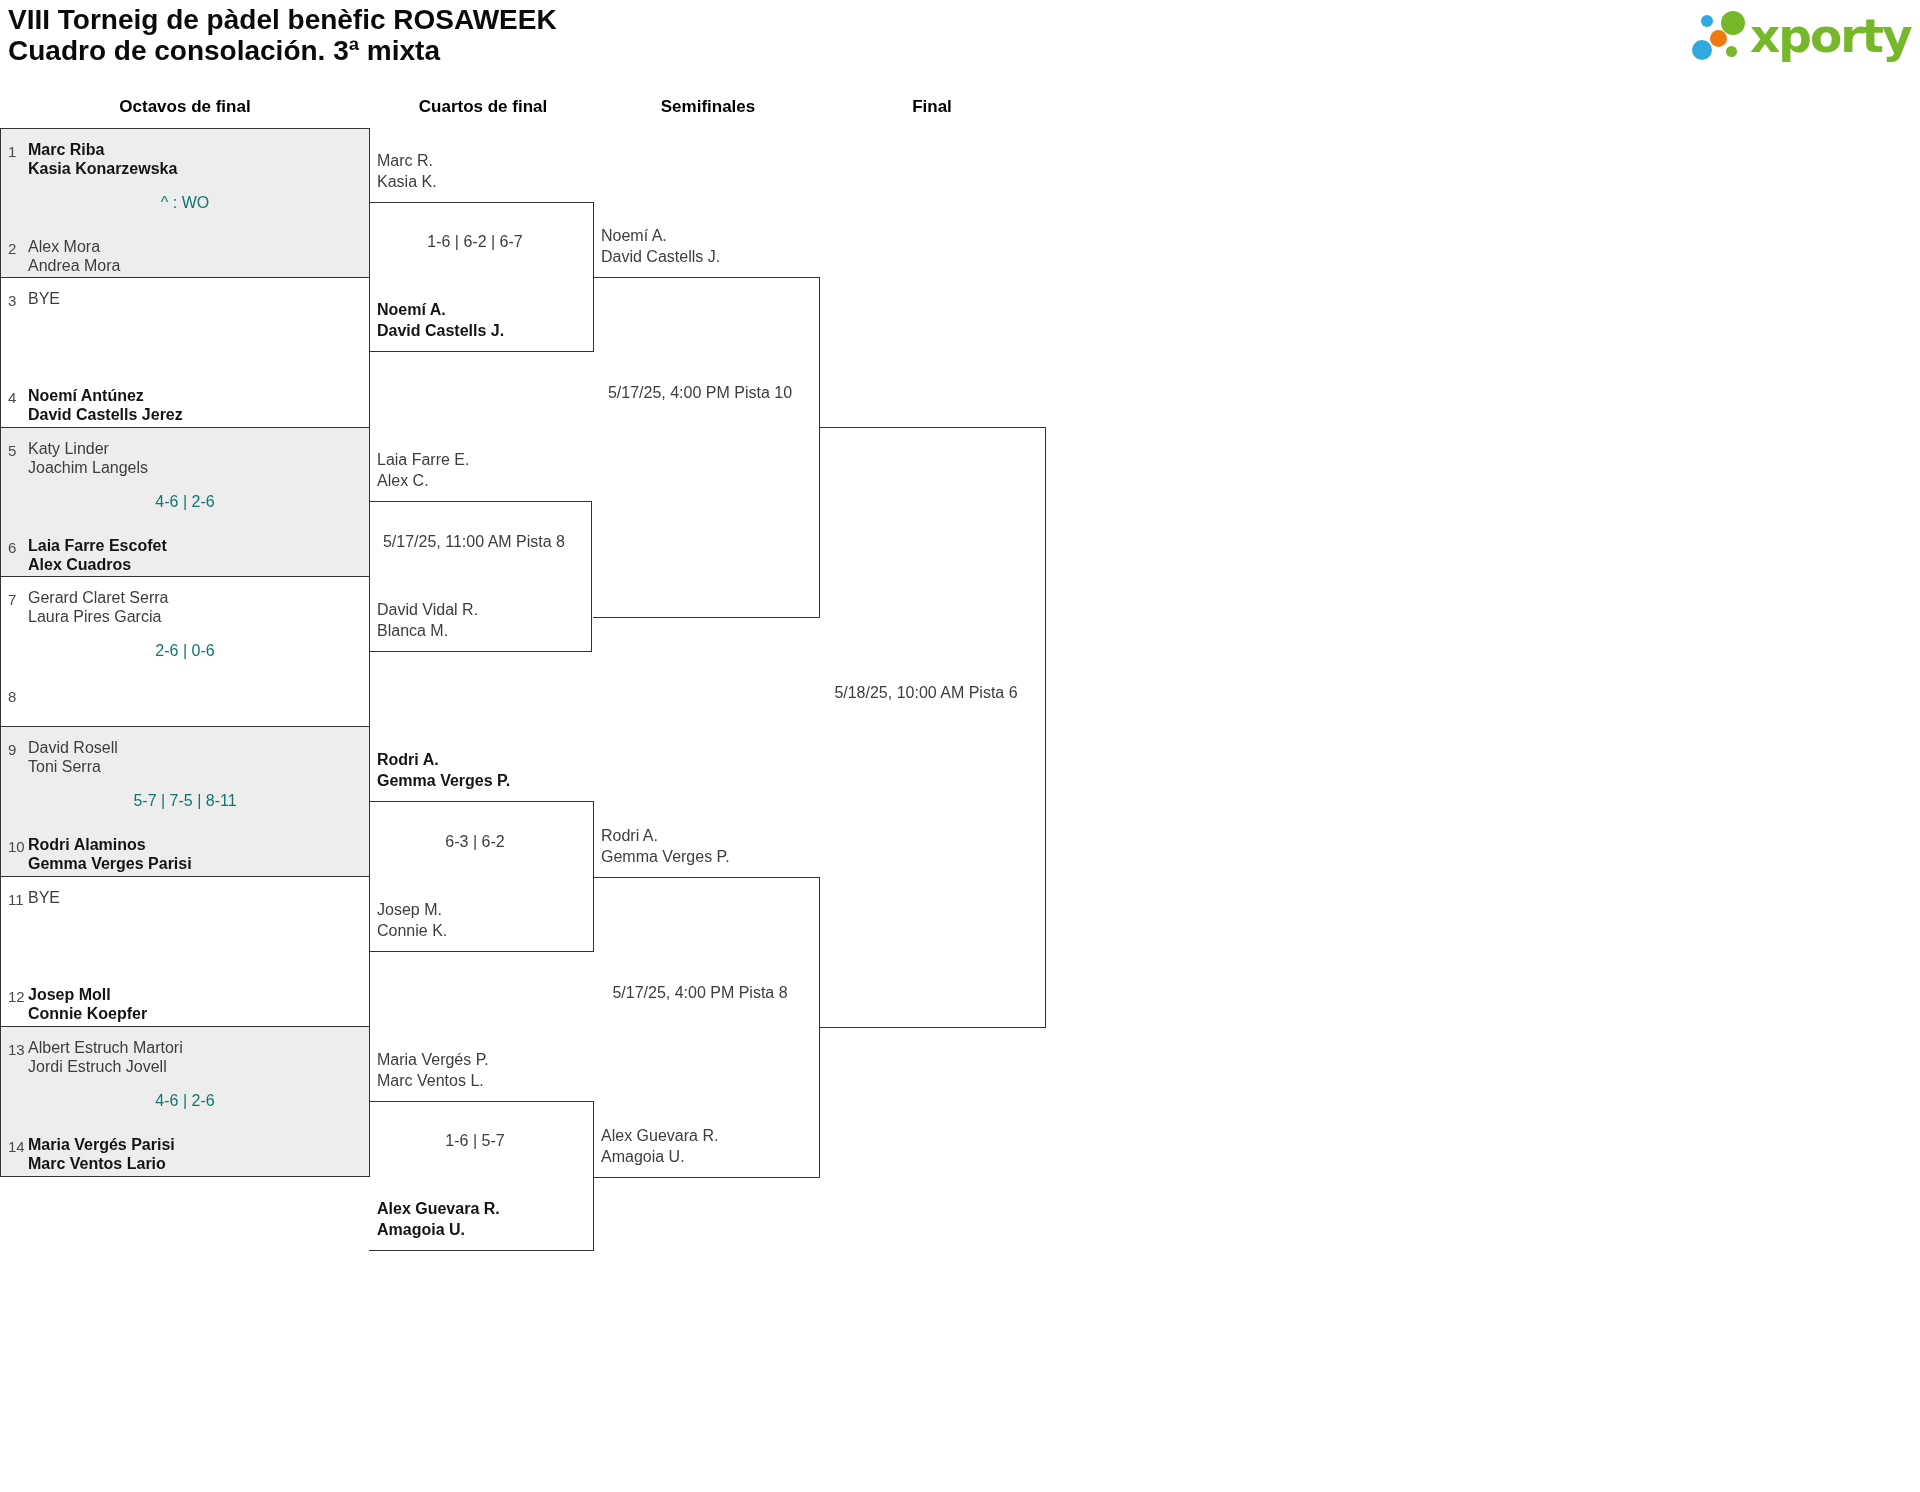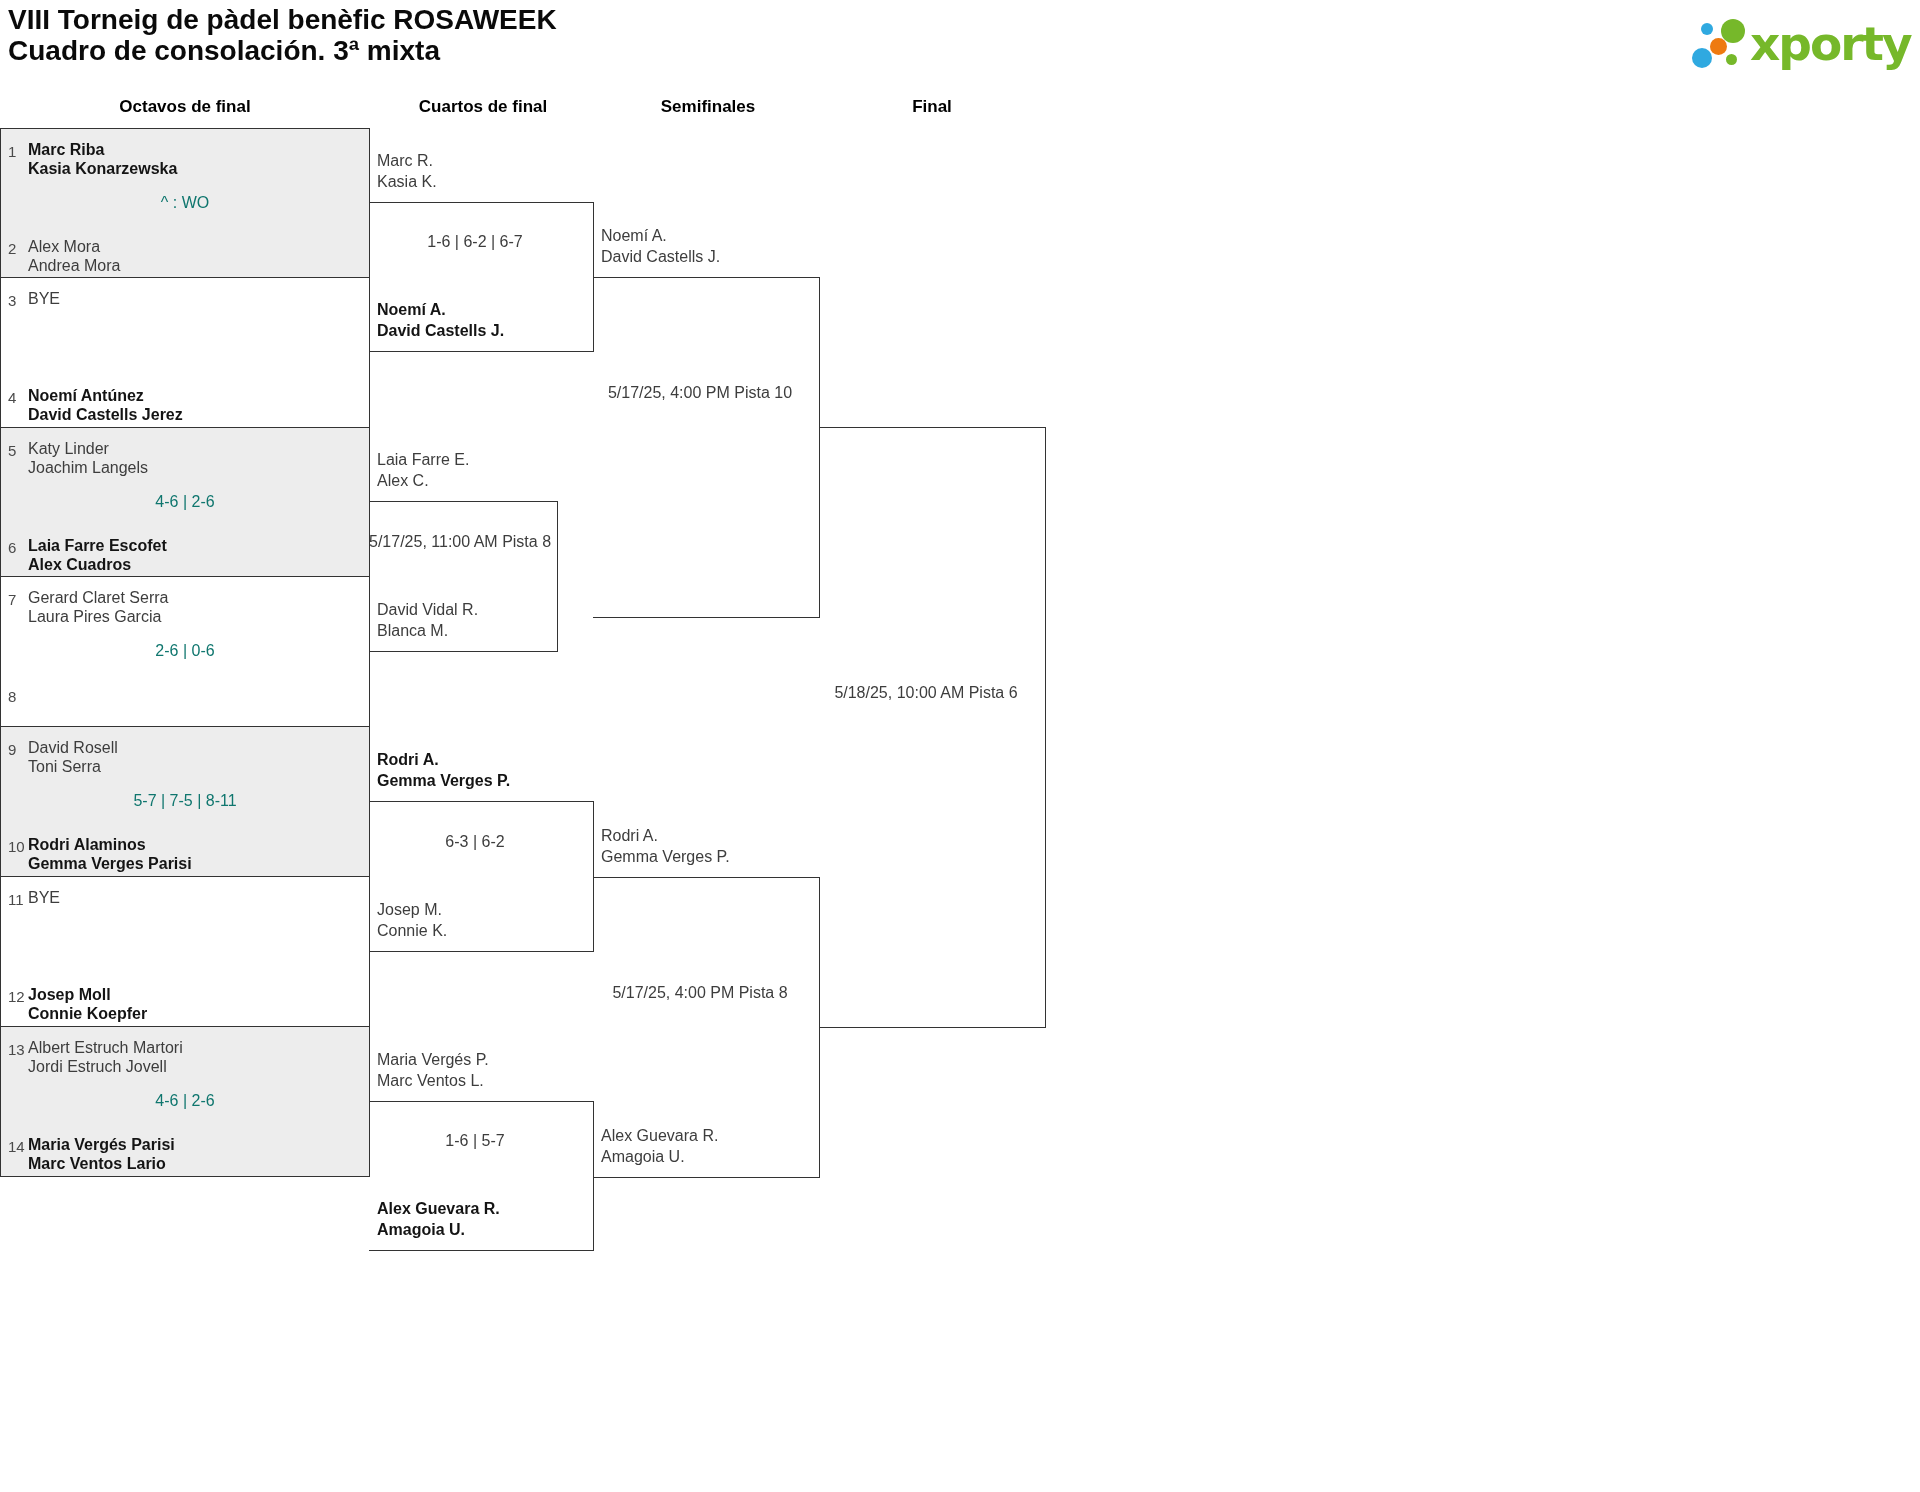--- a/index.html
+++ b/index.html
@@ -16,21 +16,21 @@
   .s-top{top:14px;}
   .s-bot{top:111px;}
   .team{position:absolute;left:27px;right:4px;font-size:16px;line-height:19px;color:#3d3d3d;font-weight:400;}
   .t-top{top:11px;}
   .t-bot{top:108px;}
   .r16-score{position:absolute;left:0;right:0;top:65px;text-align:center;font-size:16px;color:#0f766e;}
   .staple{position:absolute;border:1px solid #333;border-left:none;box-sizing:border-box;background:transparent;}
   .staple-text{position:absolute;left:0;right:12px;text-align:center;font-size:16px;color:#3d3d3d;white-space:nowrap;}
   .pair-label{position:absolute;font-size:16px;line-height:21px;color:#3d3d3d;font-weight:400;white-space:nowrap;}
   .bold{font-weight:700;color:#141414;}
-  .logo{position:absolute;left:1690px;top:0;width:230px;height:80px;margin-top:8px;}
+  .logo{position:absolute;left:1690px;top:0;width:230px;height:80px;}
   .dot{position:absolute;border-radius:50%;}
   .logo-text{position:absolute;left:60px;top:8px;font-family:"DejaVu Sans",sans-serif;font-size:47px;font-weight:800;letter-spacing:-2px;color:#76b82a;}
 </style>
 </head>
 <body>
 
 <div id="canvas">
 
   <div class="title-line" style="top:4px">VIII Torneig de pàdel benèfic ROSAWEEK</div>
   <div class="title-line" style="top:35px">Cuadro de consolación. 3ª mixta</div>
@@ -140,21 +140,21 @@
     <div class="team t-bot bold">
       <div>Maria Vergés Parisi</div>
       <div>Marc Ventos Lario</div>
     </div>
   </div>
 
 
   <div class="staple" style="left:369px;top:202px;width:225px;height:150px">
     <div class="staple-text" style="top:30px">1-6 | 6-2 | 6-7</div>
   </div>
-  <div class="staple" style="left:369px;top:501px;width:189px;height:151px">
+  <div class="staple" style="left:369px;top:501px;width:223px;height:151px">
     <div class="staple-text" style="top:31px">5/17/25, 11:00 AM Pista 8</div>
   </div>
   <div class="staple" style="left:369px;top:801px;width:225px;height:151px">
     <div class="staple-text" style="top:31px">6-3 | 6-2</div>
   </div>
   <div class="staple" style="left:369px;top:1101px;width:225px;height:150px">
     <div class="staple-text" style="top:30px">1-6 | 5-7</div>
   </div>
 
   <div class="pair-label" style="left:377px;top:150px">

